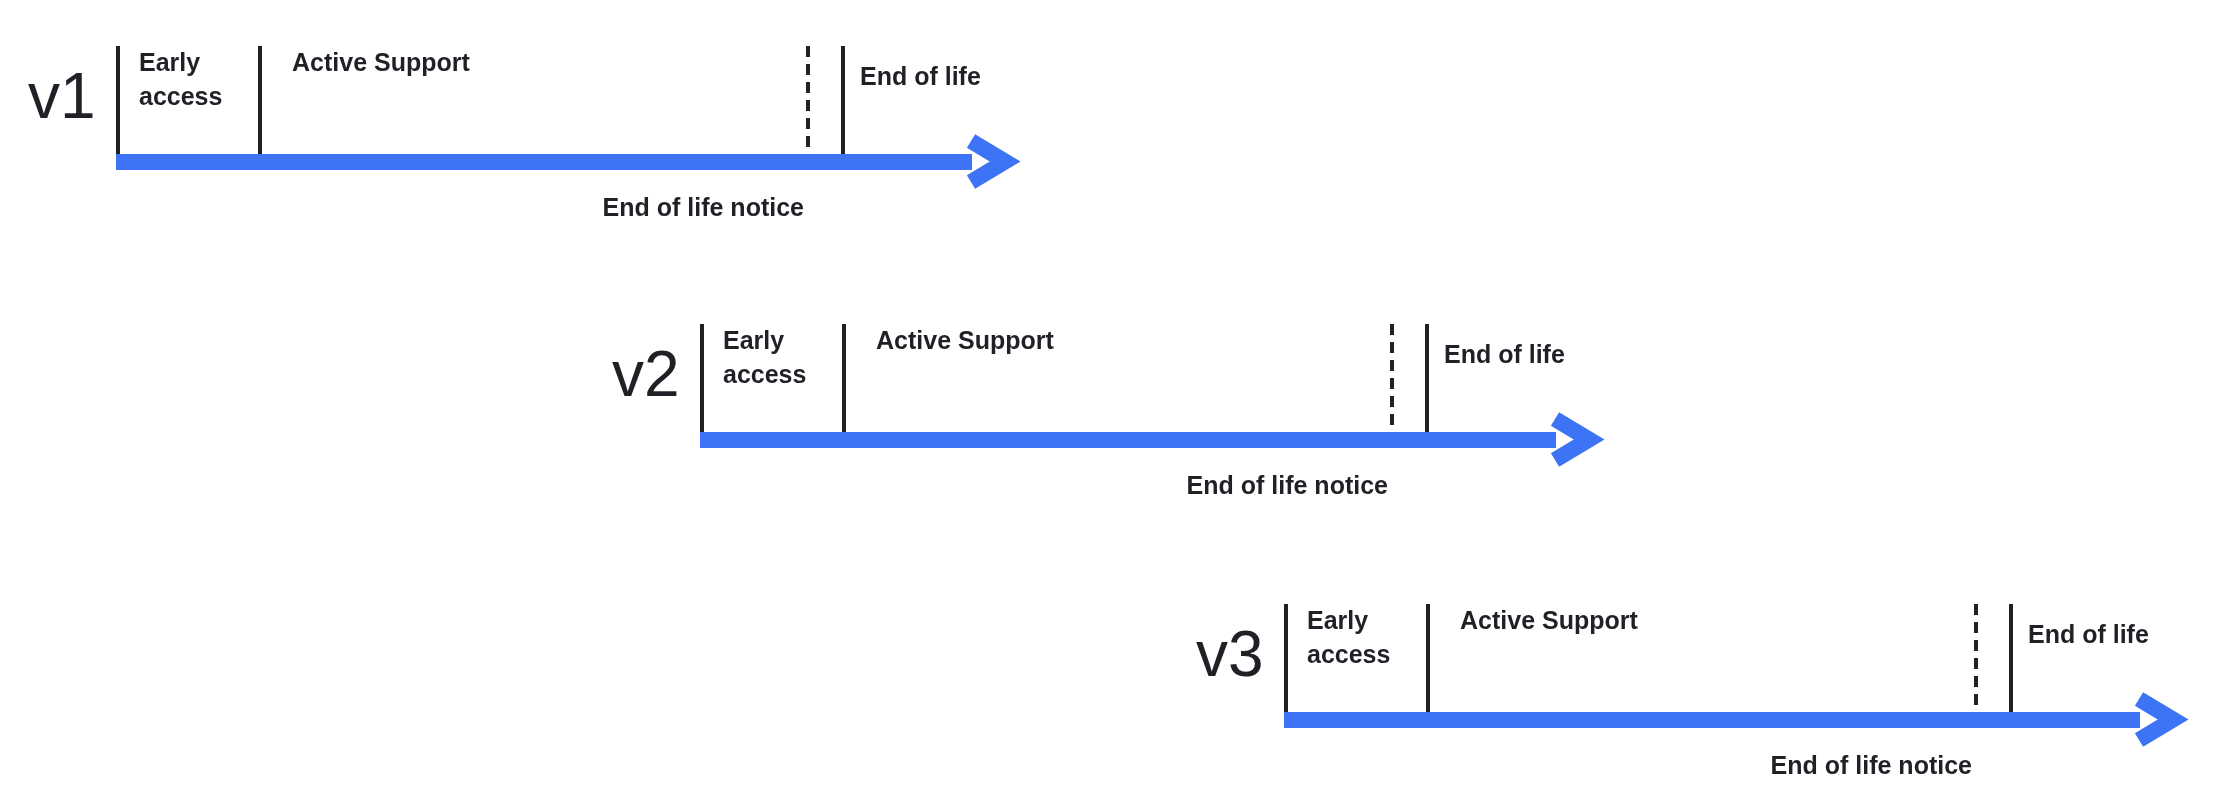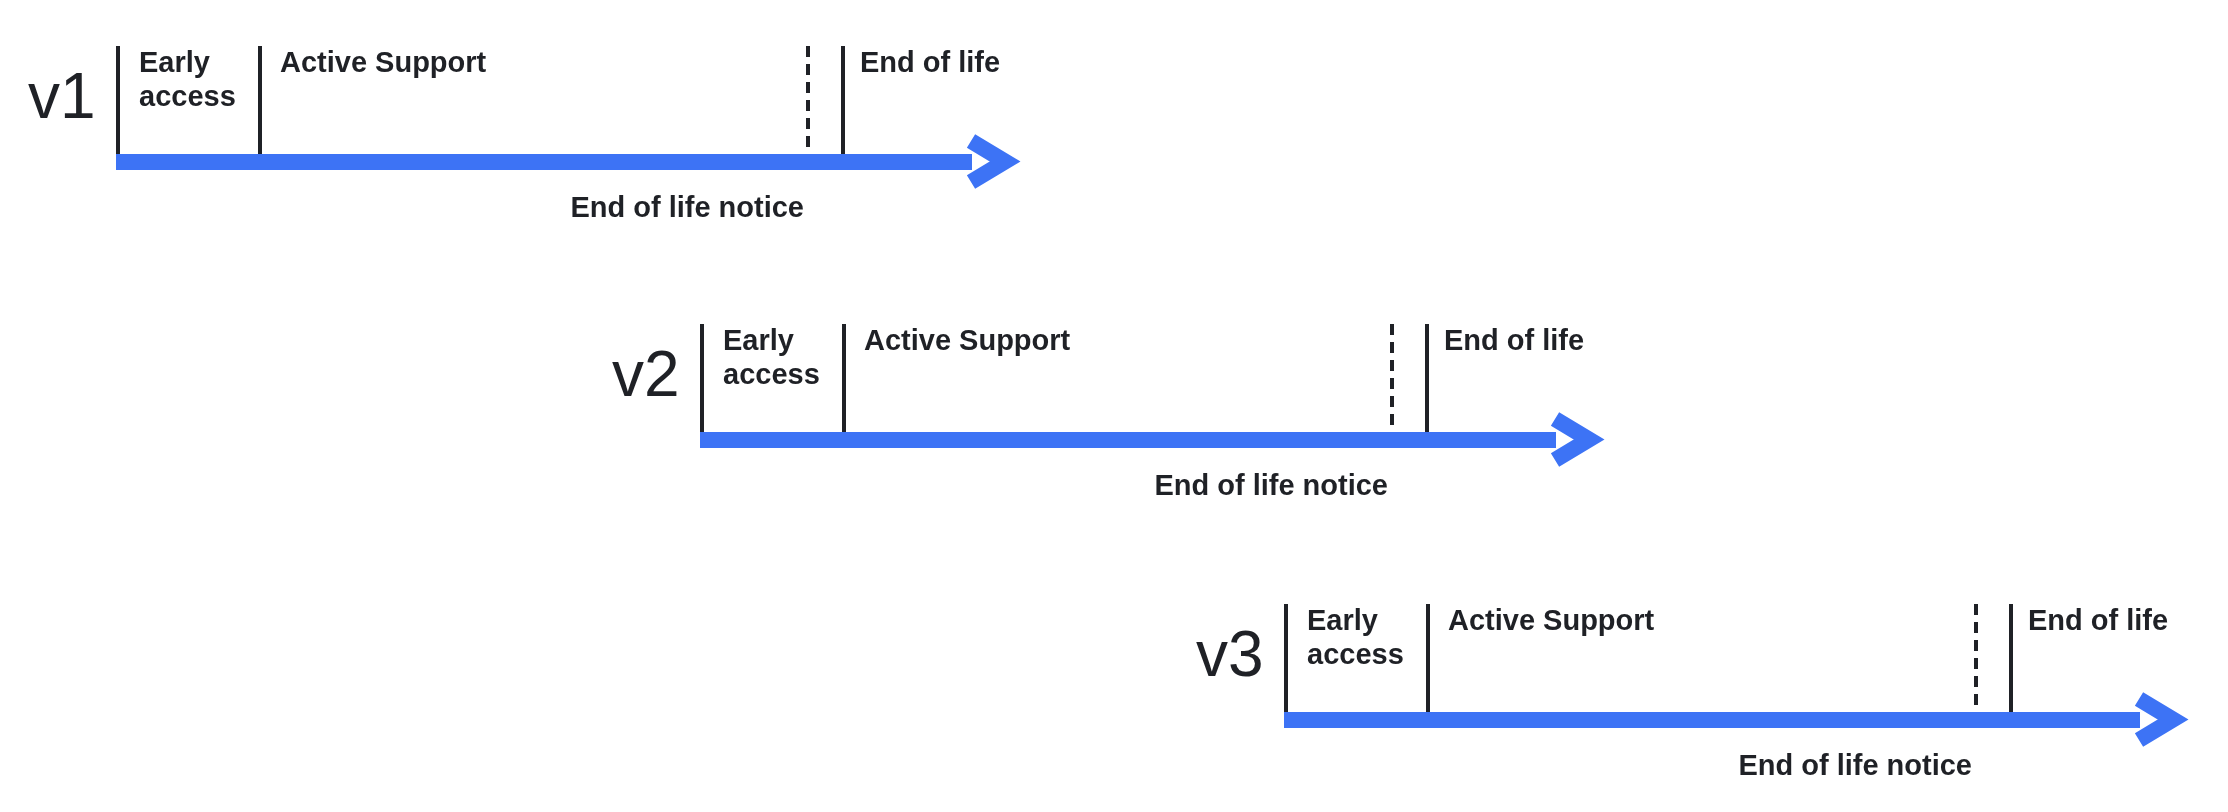--- a/index.html
+++ b/index.html
@@ -60,39 +60,39 @@
   }
   .arrow-head {
     stroke: var(--arrow, #3d73f5);
     stroke-width: 16;
     fill: none;
     stroke-linejoin: miter;
     stroke-linecap: butt;
   }
   .phase-label {
     position: absolute;
-    font-size: 29px;
+    font-size: 25px;
     line-height: 34px;
     font-weight: 700;
     color: var(--ink, #1f2126);
     white-space: nowrap;
   }
   .label-early {
     left: 139px;
     top: 45px;
     width: 115px;
     white-space: normal;
   }
   .label-active {
-    left: 280px;
+    left: 292px;
     top: 45px;
   }
   .label-eol {
     left: 860px;
-    top: 45px;
+    top: 59px;
   }
   .label-notice {
     right: 226px;
     top: 190px;
   }
 </style>
 </head>
 <body>
 
 <div id="canvas">

